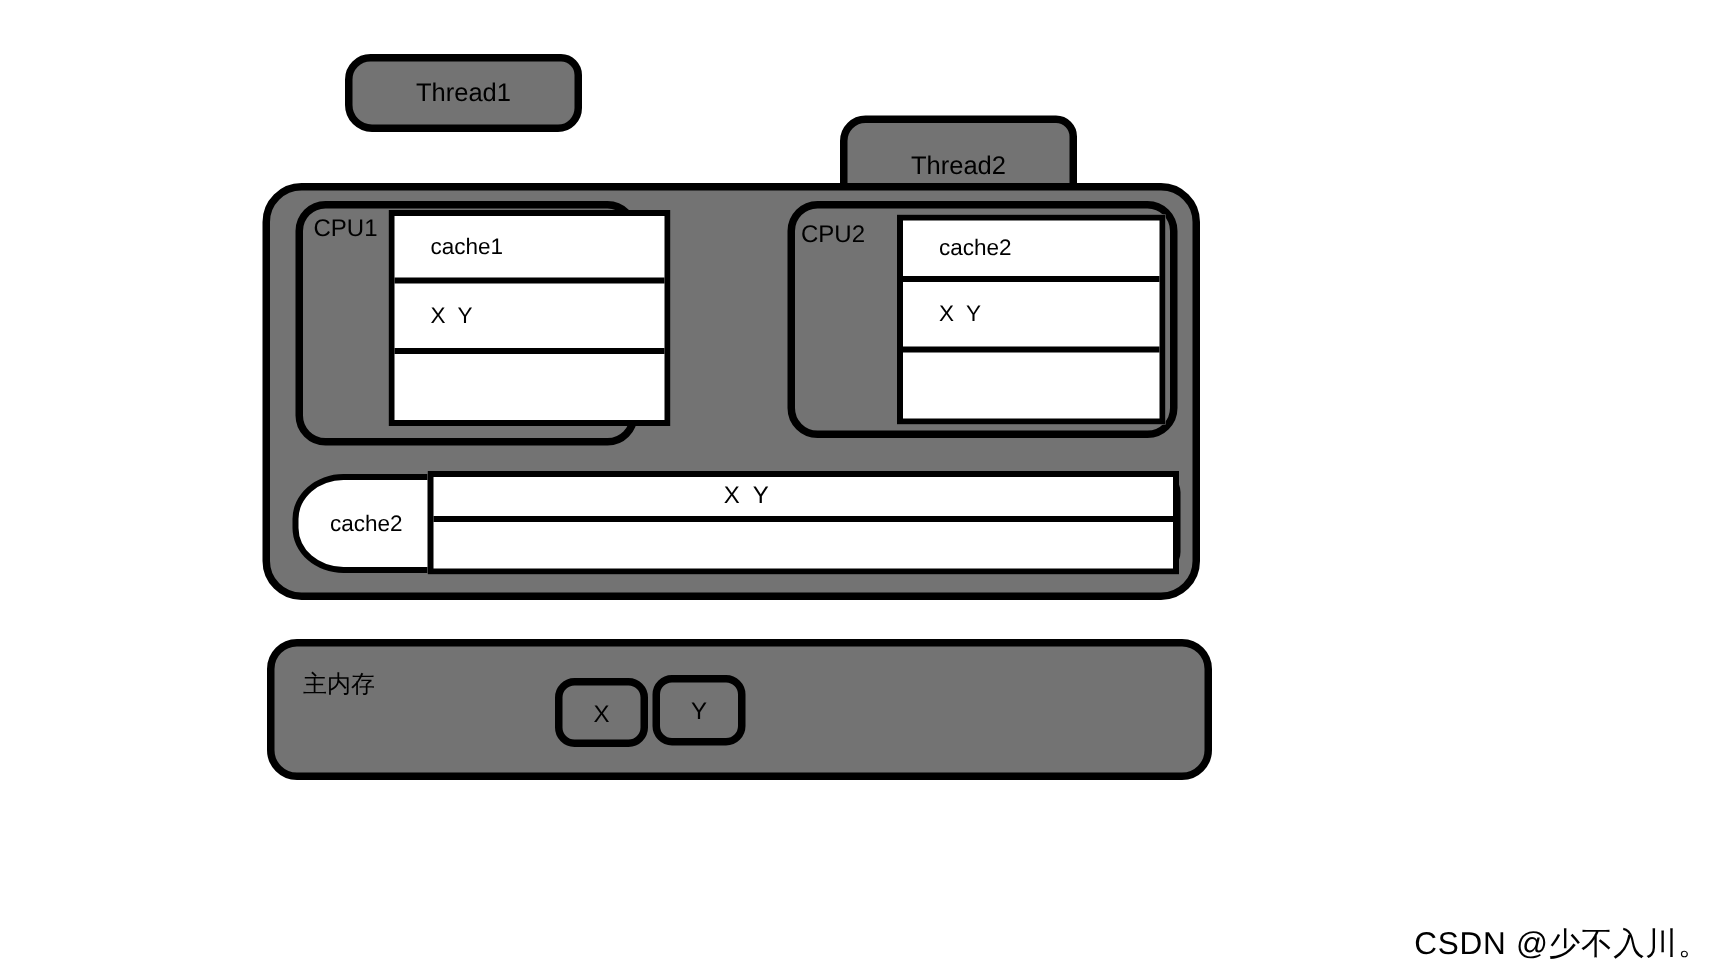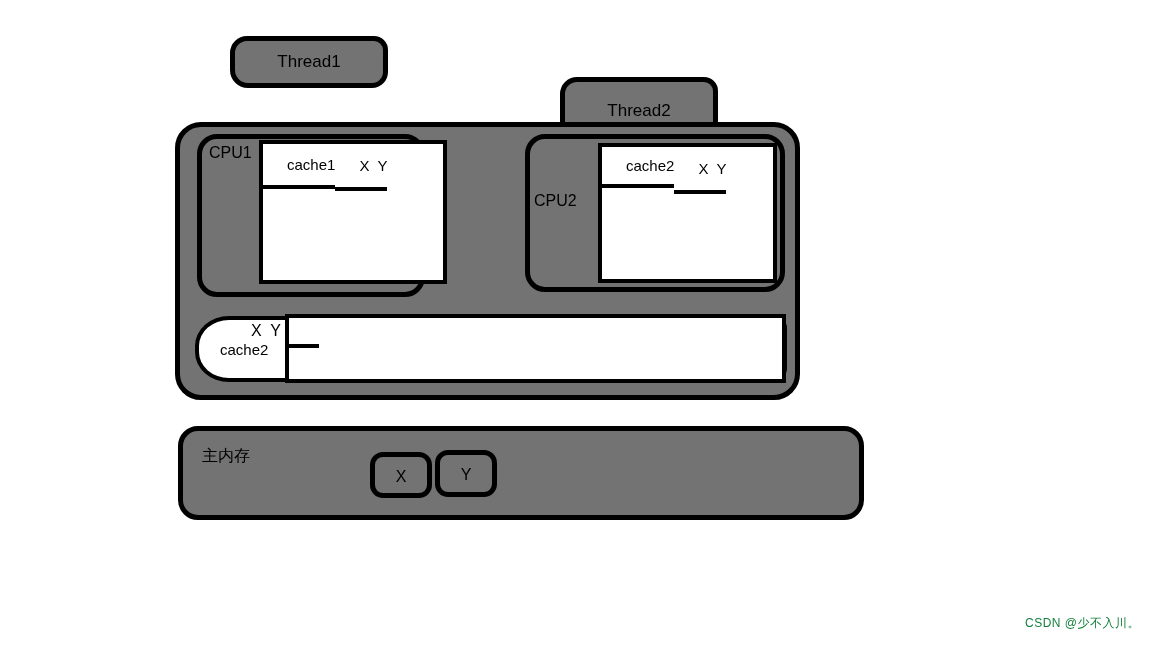--- a/index.html
+++ b/index.html
@@ -15,47 +15,47 @@
   .thread {
     border-radius: 17px 14px 16px 18px;
     display: flex; align-items: center; justify-content: center;
     font-size: 17px;
   }
   .outer { left: 175px; top: 122px; width: 625px; height: 278px; border-radius: 26px; }
   .cpu { border-radius: 20px; }
   .cpu-lbl { position: absolute; font-size: 16px; white-space: pre; }
   .ctable {
     position: absolute; background: #ffffff; border: 4px solid #000000;
-    display: flex; flex-direction: row;
+    display: flex; flex-direction: column;
   }
   .crow {
     border-bottom: 4px solid #000000;
     display: flex; align-items: center;
     padding-left: 24px; font-size: 15px; white-space: pre;
   }
   .crow.last { flex: 1; border-bottom: none; }
   .crow.center { justify-content: center; padding-left: 0; font-size: 16px; }
   .shift { position: relative; left: -38px; white-space: pre; }
   .pill {
     position: absolute; left: 15px; top: 189px; width: 592px; height: 66px;
     background: #ffffff; border: 4px solid #000000;
     border-radius: 34px 12px 14px 34px / 30px 12px 14px 30px;
     display: flex; align-items: center;
   }
   .pill-lbl { font-size: 15px; padding-left: 21px; }
-  .mem { left: 178px; top: 426px; width: 686px; height: 94px; border-radius: 20px; }
+  .mem { left: 178px; top: 426px; width: 630px; height: 94px; border-radius: 20px; }
   .mem-lbl { position: absolute; left: 19px; top: 15px; font-size: 16px; }
   .cell {
     border-radius: 13px;
     display: flex; align-items: center; justify-content: center;
     font-size: 16px; padding-top: 3px;
   }
   .watermark {
     position: absolute; right: 12px; top: 615px;
-    font-size: 12px; color: #15803d; letter-spacing: 0.5px;
+    font-size: 21px; color: #000000; letter-spacing: 0.5px;
   }
 </style>
 </head>
 <body>
 
 <div>
 
   <div class="box thread" style="left:230px; top:36px; width:158px; height:52px;">
     <span>Thread1</span>
   </div>
@@ -75,21 +75,21 @@
         <div class="crow" style="height:47px;">
           <span>X  Y</span>
         </div>
         <div class="crow last">
           <span></span>
         </div>
       </div>
     </div>
 
     <div class="box cpu" style="left:345px; top:7px; width:260px; height:158px;">
-      <span class="cpu-lbl" style="left:4px; top:9px;margin-top:44px;">CPU2</span>
+      <span class="cpu-lbl" style="left:4px; top:9px;">CPU2</span>
       <div class="ctable" style="left:68px; top:4px; width:179px; height:140px;">
         <div class="crow" style="height:41px;">
           <span>cache2</span>
         </div>
         <div class="crow" style="height:47px;">
           <span>X  Y</span>
         </div>
         <div class="crow last">
           <span></span>
         </div>

